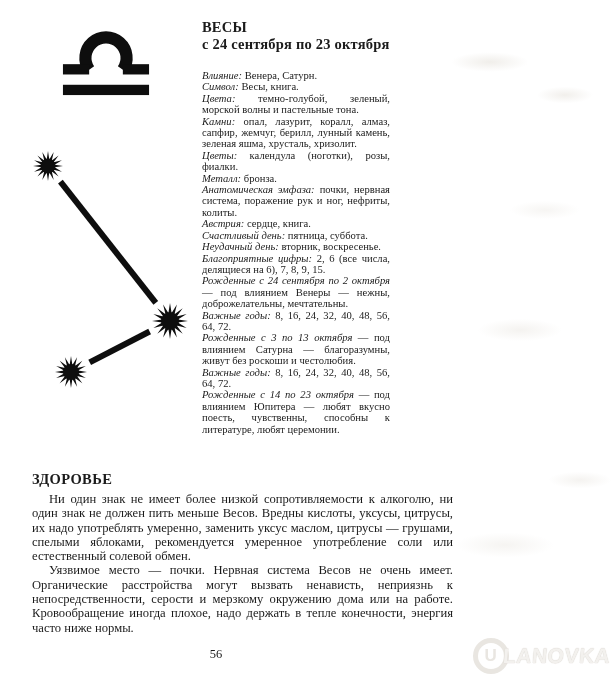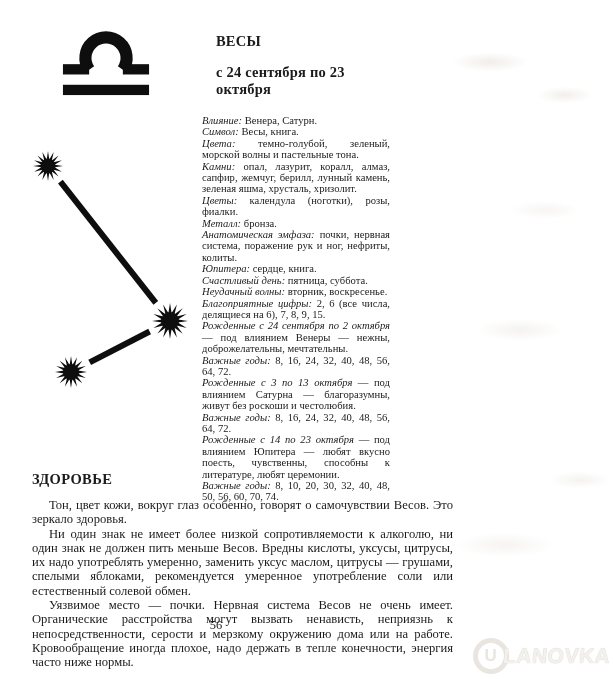--- a/index.html
+++ b/index.html
@@ -22,32 +22,32 @@
   }
 
   
   .zodiac-figure { position: absolute; left: 61px; top: 23px; width: 90px; height: 73px; }
   .zodiac-figure svg { display: block; width: 100%; height: 100%; }
   .constellation { position: absolute; left: 20px; top: 140px; }
 
   
   .sign-col { position: absolute; left: 202px; top: 19px; width: 188px; }
   .sign-title, .sign-subtitle {
-    margin: 14px; font-size: 14.5px; line-height: 17px; font-weight: bold; letter-spacing: 0.2px;
+    margin: 0; font-size: 14.5px; line-height: 17px; font-weight: bold; letter-spacing: 0.2px;
   }
   .attributes { margin-top: 17px; font-size: 10.6px; line-height: 11.4px; text-align: justify; }
   .attributes p { margin: 0; }
   .attributes i { font-style: italic; }
 
   
   .health { position: absolute; left: 32px; top: 471px; width: 421px; }
-  .health h3 { margin: 0 0 10px 0; font-size: 14.5px; font-weight: bold; letter-spacing: 0.4px; }
+  .health h3 { margin: 0 0 4px 0; font-size: 14.5px; font-weight: bold; letter-spacing: 0.4px; }
   .health p { margin: 0; font-size: 12.6px; line-height: 14.3px; text-align: justify; text-indent: 17px; }
 
-  .page-number { position: absolute; left: 186px; top: 618px; width: 60px; text-align: center; font-size: 12.5px; }
+  .page-number { position: absolute; left: 186px; top: 647px; width: 60px; text-align: center; font-size: 12.5px; }
 
   
   .watermark {
     position: absolute; right: 3px; bottom: 6px;
     display: flex; align-items: center;
     pointer-events: none;
   }
   .wm-logo {
     width: 26px; height: 26px; border: 5px solid #e9e6e1; border-radius: 50%;
     color: #e9e6e1; font-family: "Liberation Sans", sans-serif; font-weight: bold; font-size: 17px;
@@ -90,37 +90,35 @@
     <h1 class="sign-title">ВЕСЫ</h1>
     <h2 class="sign-subtitle">с 24 сентября по 23 октября</h2>
     <div id="attributes" class="attributes">
         <p><i>Влияние:</i> <span>Венера, Сатурн.</span></p>
         <p><i>Символ:</i> <span>Весы, книга.</span></p>
         <p><i>Цвета:</i> <span>темно-голубой, зеленый, морской волны и пастельные тона.</span></p>
         <p><i>Камни:</i> <span>опал, лазурит, коралл, алмаз, сапфир, жемчуг, берилл, лунный камень, зеленая яшма, хрусталь, хризолит.</span></p>
         <p><i>Цветы:</i> <span>календула (ноготки), розы, фиалки.</span></p>
         <p><i>Металл:</i> <span>бронза.</span></p>
         <p><i>Анатомическая эмфаза:</i> <span>почки, нервная система, поражение рук и ног, нефриты, колиты.</span></p>
-        <p><i>Юпитера:</i> <span>сердце, книга.</span></p>
+        <p><i>Австрия:</i> <span>сердце, книга.</span></p>
         <p><i>Счастливый день:</i> <span>пятница, суббота.</span></p>
-        <p><i>Неудачный волны:</i> <span>вторник, воскресенье.</span></p>
+        <p><i>Неудачный день:</i> <span>вторник, воскресенье.</span></p>
         <p><i>Благоприятные цифры:</i> <span>2, 6 (все числа, делящиеся на 6), 7, 8, 9, 15.</span></p>
         <p><i>Рожденные с 24 сентября по 2 октября</i> <span>— под влиянием Венеры — нежны, доброжелательны, мечтательны.</span></p>
         <p><i>Важные годы:</i> <span>8, 16, 24, 32, 40, 48, 56, 64, 72.</span></p>
         <p><i>Рожденные с 3 по 13 октября</i> <span>— под влиянием Сатурна — благоразумны, живут без роскоши и честолюбия.</span></p>
         <p><i>Важные годы:</i> <span>8, 16, 24, 32, 40, 48, 56, 64, 72.</span></p>
         <p><i>Рожденные с 14 по 23 октября</i> <span>— под влиянием Юпитера — любят вкусно поесть, чувственны, способны к литературе, любят церемонии.</span></p>
-        <p><i>Важные годы:</i> <span>8, 10, 20, 30, 32, 40, 48, 50, 56, 60, 70, 74.</span></p>
       </div>
   </div>
 
   <div class="health">
     <h3>ЗДОРОВЬЕ</h3>
     <div id="health-paragraphs">
-        <p>Тон, цвет кожи, вокруг глаз особенно, говорят о самочувствии Весов. Это зеркало здоровья.</p>
         <p>Ни один знак не имеет более низкой сопротивляемости к алкоголю, ни один знак не должен пить меньше Весов. Вредны кислоты, уксусы, цитрусы, их надо употреблять умеренно, заменить уксус маслом, цитрусы — грушами, спелыми яблоками, рекомендуется умеренное употребление соли или естественный солевой обмен.</p>
         <p>Уязвимое место — почки. Нервная система Весов не очень имеет. Органические расстройства могут вызвать ненависть, неприязнь к непосредственности, серости и мерзкому окружению дома или на работе. Кровообращение иногда плохое, надо держать в тепле конечности, энергия часто ниже нормы.</p>
       </div>
   </div>
 
   <div class="page-number">56</div>
 
   <div class="watermark">
     <span class="wm-logo">U</span>
     <span class="wm-text">LANOVKA</span>

